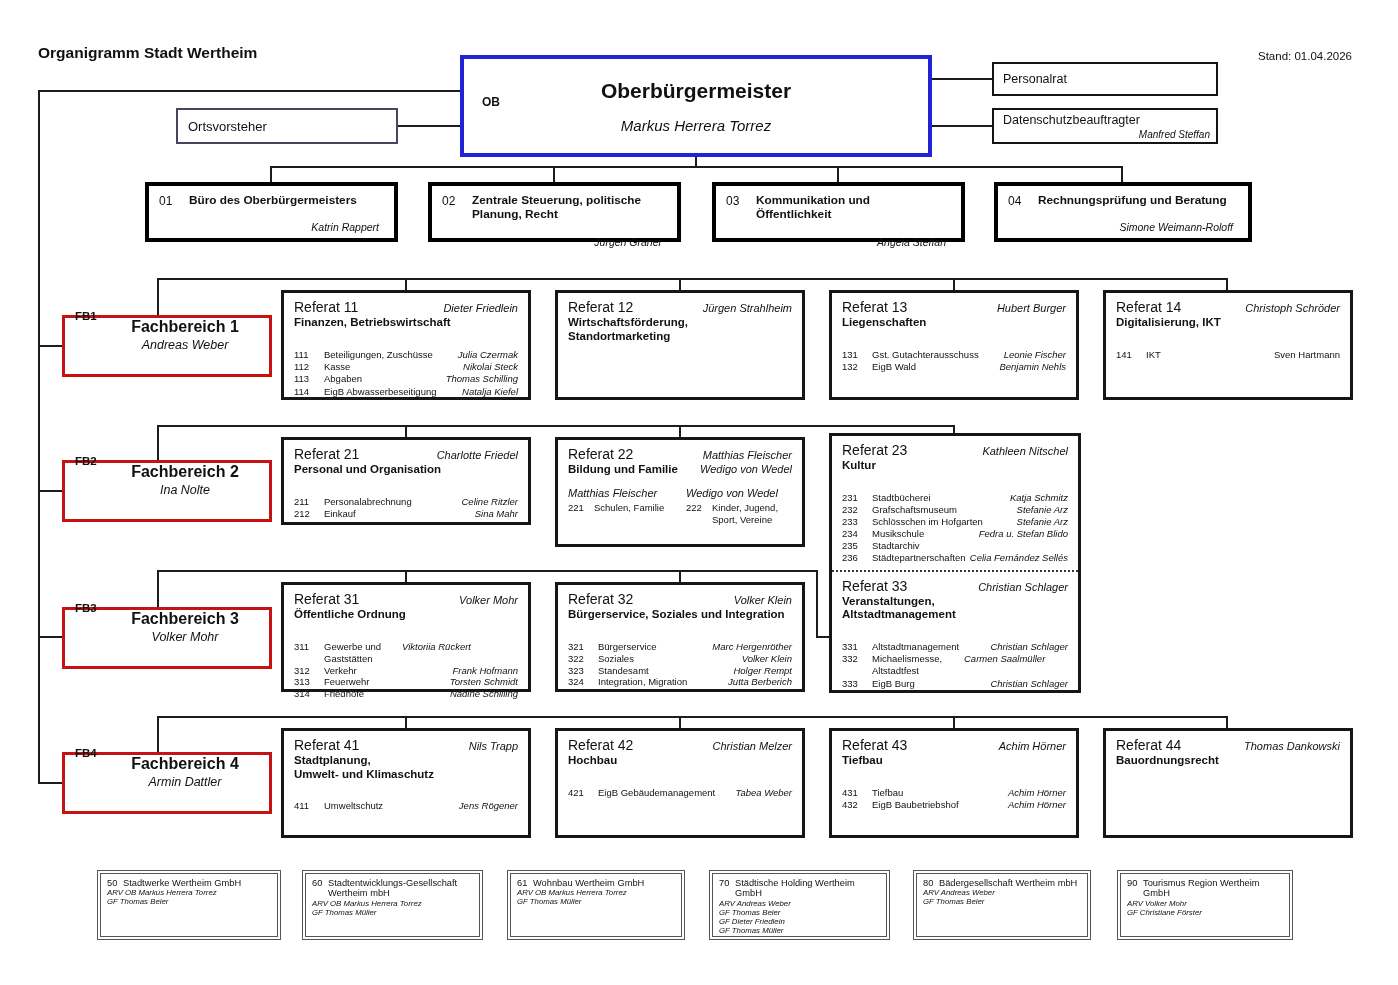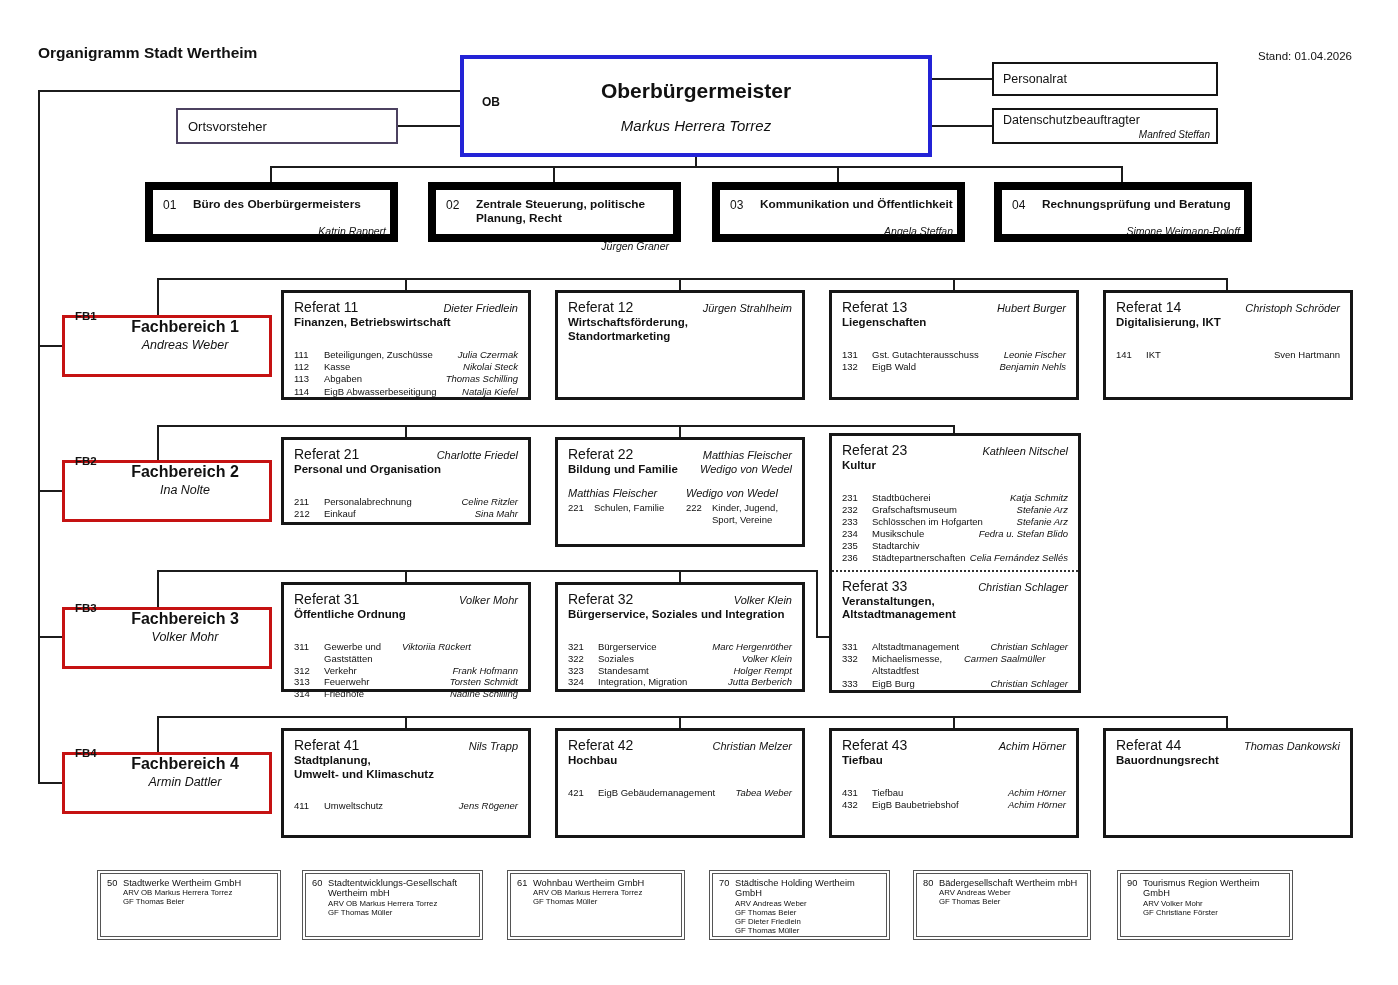--- a/index.html
+++ b/index.html
@@ -19,21 +19,21 @@
   .ob-title{font-size:21px;font-weight:bold;line-height:1.2}
   .ob-name{font-size:15px;font-style:italic;margin-top:13px}
 
   
   .orts{left:176px;top:108px;width:222px;height:36px;border:2px solid #4c4160;display:flex;align-items:center;padding-left:10px;font-size:13px}
   .pers{left:992px;top:62px;width:226px;height:34px;border:2px solid #141414;display:flex;align-items:center;padding-left:9px;font-size:12.5px}
   .dats{left:992px;top:108px;width:226px;height:36px;border:2px solid #141414;padding:3px 6px 0 9px;font-size:12.5px}
   .dats-name{position:absolute;right:6px;bottom:2px;font-size:10px;font-style:italic}
 
   
-  .green{border:8px solid #000000;height:60px;padding:7px 4px 4px 10px;display:flex;align-items:flex-start}
+  .green{border:4px solid #000000;height:60px;padding:7px 15px 4px 10px;display:flex;align-items:flex-start}
   .gcode{font-size:12px;flex:none;width:30px;padding-top:1px}
   .gbody{flex:1}
   .gtitle{font-weight:bold;font-size:11.8px;line-height:1.22}
   .gname{font-style:italic;font-size:10.5px;text-align:right;margin-top:14px}
 
   
   .fb{left:62px;width:210px;height:62px;border:3px solid #c51212;display:flex;align-items:flex-start;padding:0 6px}
   .fbcode{font-size:11.5px;font-weight:bold;flex:none;width:36px;padding-left:4px;transform:translateY(-8px)}
   .fbbody{flex:1;text-align:center}
   .fbtitle{font-size:16px;font-weight:bold;line-height:1.15}
@@ -61,21 +61,21 @@
   .r22label{flex:1}
 
   
   .dotline{border-top:2px dotted #333;margin:5px -10px 6px -10px}
 
   
   .ges{border:1px solid #555;outline:1px solid #555;outline-offset:2px;height:64px;padding:4px 5px 2px 6px;font-size:9.3px}
   .geshead{display:flex;line-height:1.12}
   .gescode{flex:none;width:16px}
   .gestitle{flex:1}
-  .geslines{font-size:7.8px;line-height:1.15;margin-left:16px;margin-top:1px}
+  .geslines{font-style:italic;font-size:7.8px;line-height:1.15;margin-top:1px}
 </style>
 </head>
 <body>
 
 <div id="canvas">
 
   <div class="ln" style="left:38px;top:90px;width:422px;height:2px"></div>
   <div class="ln" style="left:38px;top:90px;width:2px;height:694px"></div>
   <div class="ln" style="left:38px;top:345px;width:24px;height:2px"></div>
   <div class="ln" style="left:38px;top:490px;width:24px;height:2px"></div>

